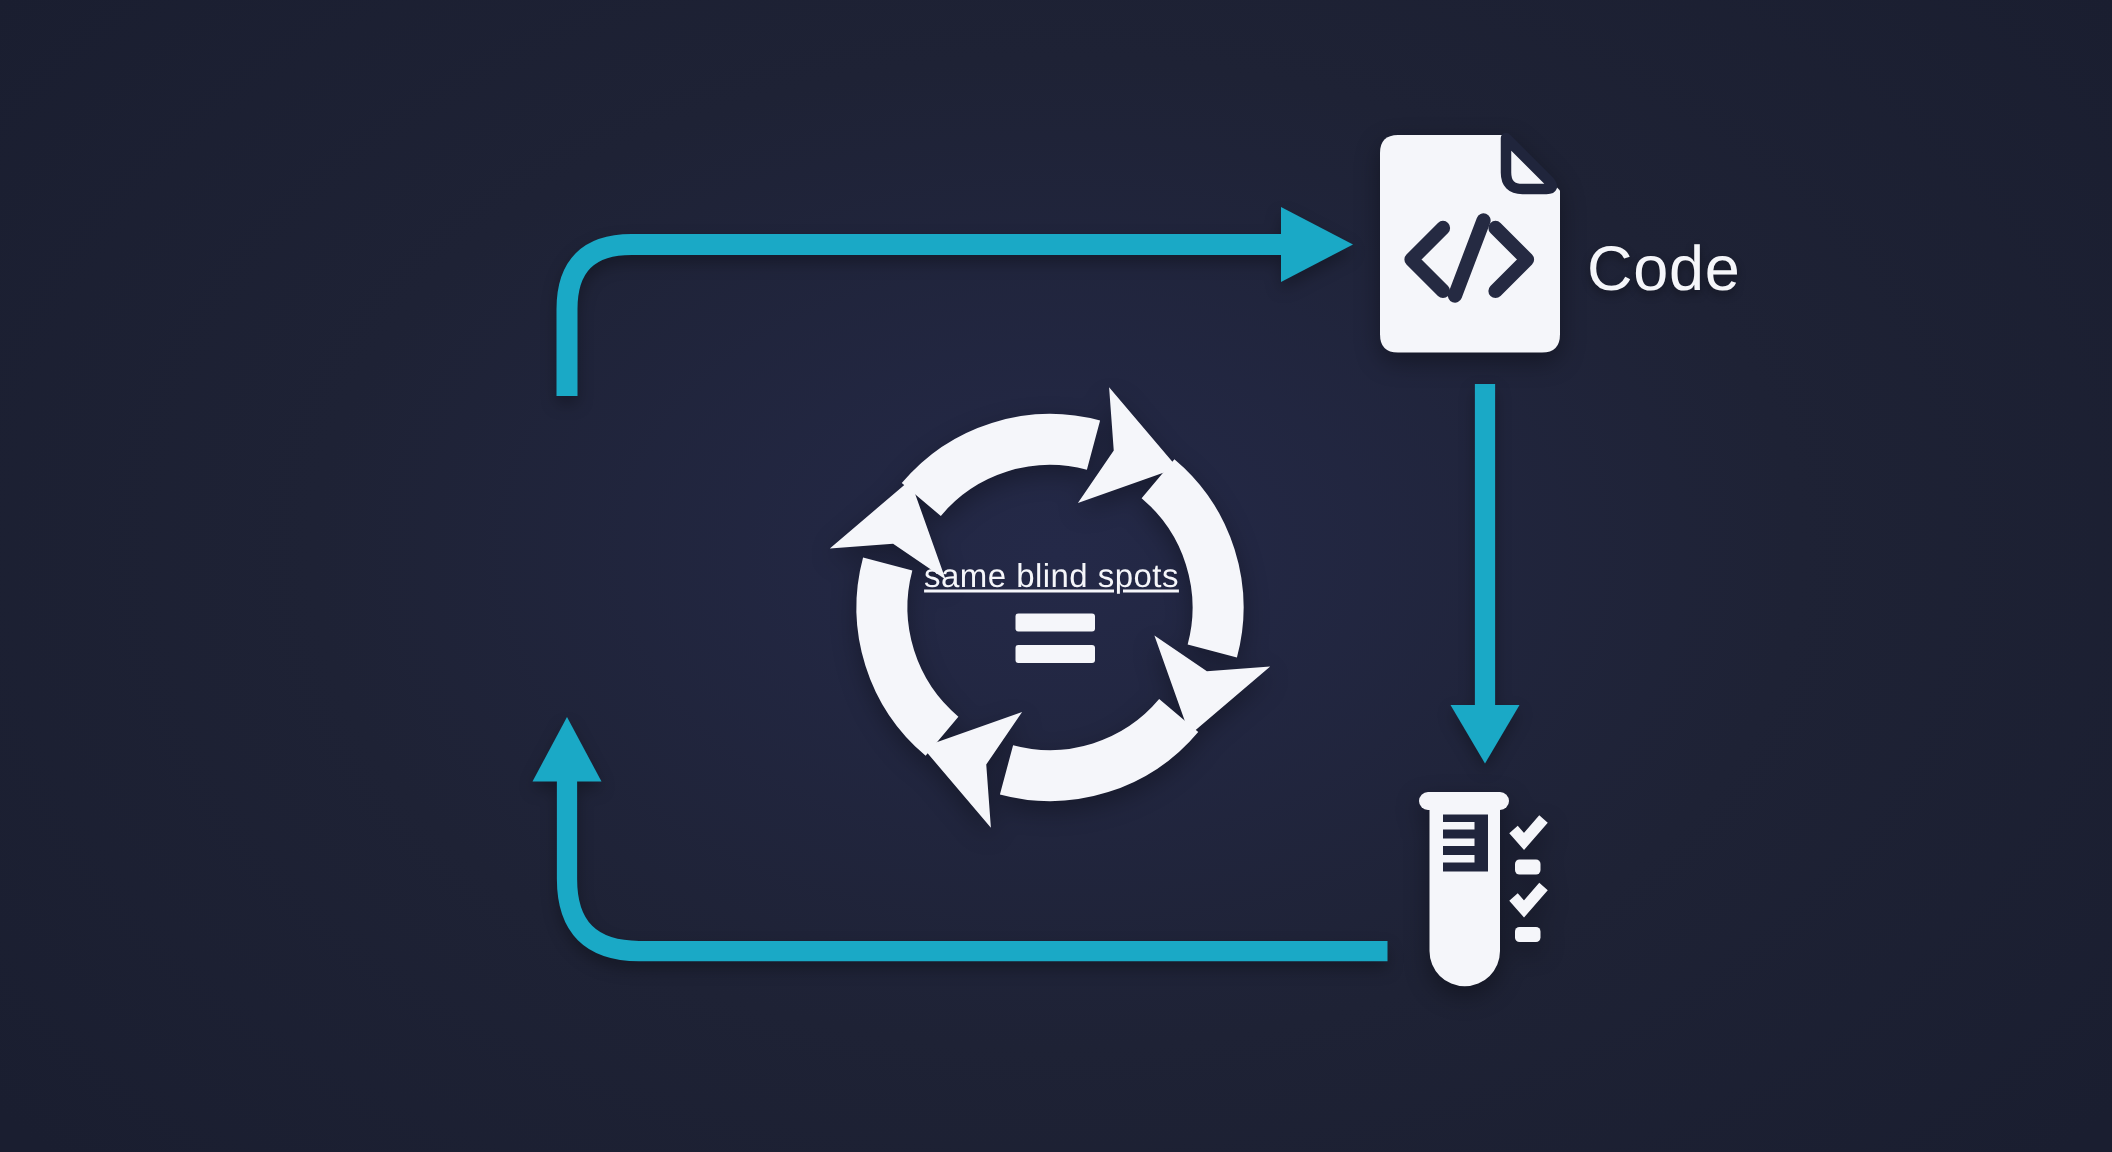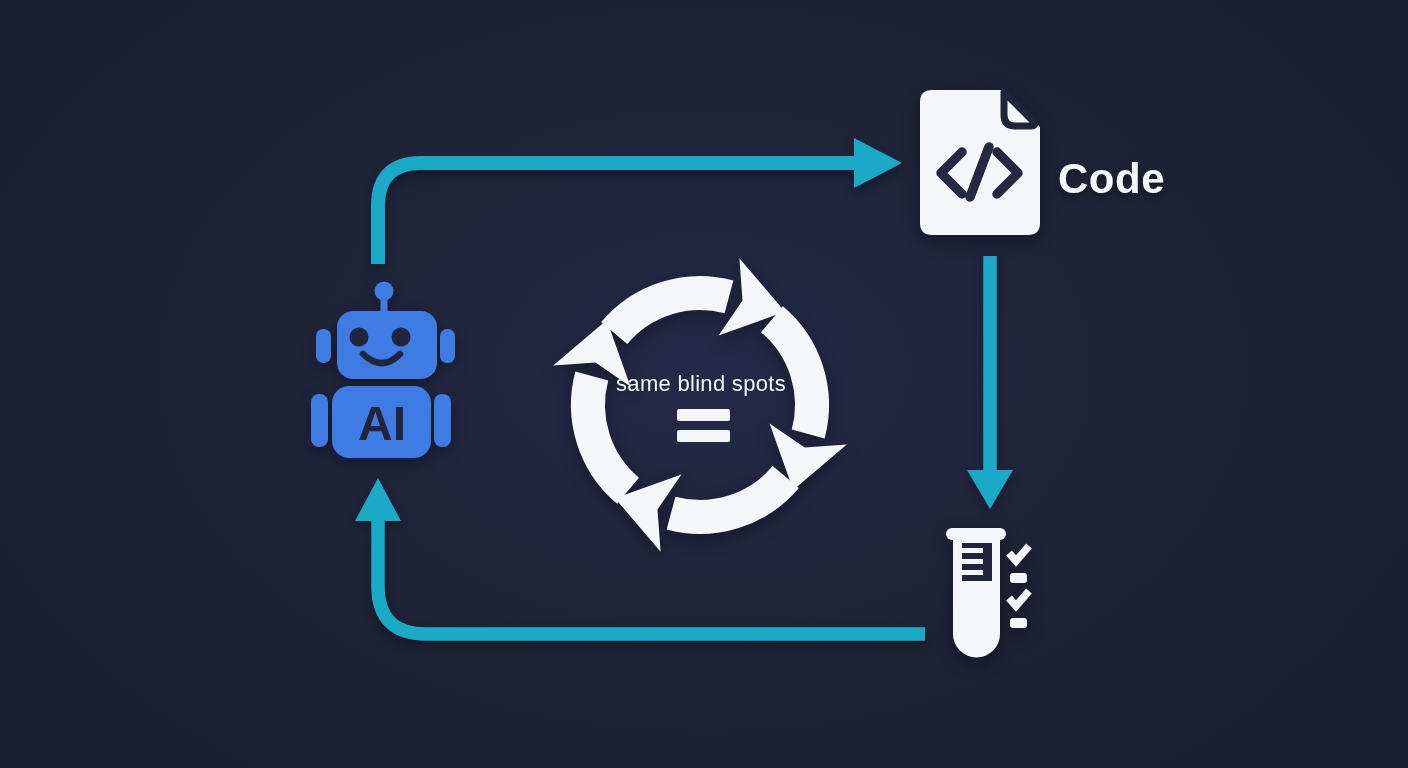--- a/index.html
+++ b/index.html
@@ -77,73 +77,52 @@
     <g>
       <path class="teal-line" d="M 990 256 L 990 472"></path>
       <polygon class="teal-fill" points="967,470 1013,470 990,509"></polygon>
     </g>
     <g>
       <path class="teal-line" d="M 925 634 L 426 634 Q 378 634 378 586 L 378 519"></path>
       <polygon class="teal-fill" points="355,521 401,521 378,478"></polygon>
     </g>
   </svg>
 
-  <div class="abs" style="left:300px; top:270px;">
-    <svg width="180" height="200" viewBox="0 0 180 200" style="filter: drop-shadow(0 5px 7px rgba(0,0,0,0.3));">
-
-      <circle class="blue-fill" cx="84" cy="21" r="9.5"></circle>
-      <rect class="blue-fill" x="80.5" y="26" width="7" height="17"></rect>
-
-      <rect class="blue-fill" x="16" y="59" width="15" height="34" rx="7"></rect>
-      <rect class="blue-fill" x="140" y="59" width="15" height="34" rx="7"></rect>
-
-      <rect class="blue-fill" x="37" y="41" width="100" height="68" rx="16"></rect>
-      <circle class="dark-fill" cx="59" cy="67" r="9.5"></circle>
-      <circle class="dark-fill" cx="101" cy="67" r="9.5"></circle>
-      <path class="dark-stroke" d="M 63 84 Q 82 102 100 84" stroke-width="6.5" stroke-linecap="round"></path>
-
-      <rect class="blue-fill" x="11" y="124" width="17" height="53" rx="8"></rect>
-      <rect class="blue-fill" x="134" y="124" width="17" height="53" rx="8"></rect>
-
-      <rect class="blue-fill" x="32" y="116" width="99" height="72" rx="17"></rect>
-      <text class="ai-text" x="82" y="170" text-anchor="middle">AI</text>
-    </svg>
-  </div>
 
   <svg class="abs" style="left:540px; top:245px; filter: drop-shadow(0 6px 8px rgba(0,0,0,0.3));" width="320" height="320" viewBox="0 0 320 320">
     <defs>
       <g id="cyc-arrow">
         <path d="M 74.2 88 A 112 112 0 0 1 189 51.8" fill="none" stroke="#f5f6fa" stroke-width="34"></path>
         <polygon fill="#f5f6fa" points="199.4,13.2 245,66.8 178.6,90.4 202.5,55.4"></polygon>
       </g>
     </defs>
     <use href="#cyc-arrow"></use>
     <use href="#cyc-arrow" transform="rotate(90 160 160)"></use>
     <use href="#cyc-arrow" transform="rotate(180 160 160)"></use>
     <use href="#cyc-arrow" transform="rotate(270 160 160)"></use>
   </svg>
 
-  <div class="abs center-caption" style="left:701px; top:371px;">same blind spots</div>
+  <div class="abs center-caption" style="left:701px; top:371px;text-decoration:underline;">same blind spots</div>
   <div class="abs" style="left:677px; top:409px; width:53px; height:33px;">
     <div class="equals-bar" style="top:0;"></div>
     <div class="equals-bar" style="top:21px;"></div>
   </div>
 
   <div class="abs" style="left:915px; top:85px;">
     <svg width="130" height="155" viewBox="0 0 130 155" style="filter: drop-shadow(0 6px 8px rgba(0,0,0,0.35));">
       <path class="white-fill" d="M 17 5 L 88 5 L 125 42 L 125 138 Q 125 150 113 150 L 17 150 Q 5 150 5 138 L 5 17 Q 5 5 17 5 Z"></path>
       <path d="M 89 7 L 118 36 Q 122 41 116 41 L 100 41 Q 89 41 89 30 Z" fill="none" stroke="#20253c" stroke-width="7" stroke-linejoin="round"></path>
       <g fill="none" stroke="#252a42" stroke-width="9.5" stroke-linecap="round" stroke-linejoin="round">
         <path d="M 47 67 L 26 88 L 47 109"></path>
         <path d="M 74 62 L 55 112"></path>
         <path d="M 82 67 L 103 88 L 82 109"></path>
       </g>
     </svg>
   </div>
-  <div class="abs node-label" style="left:1058px; top:155px;font-weight:bold;">Code</div>
+  <div class="abs node-label" style="left:1058px; top:155px;">Code</div>
 
   <div class="abs" style="left:935px; top:520px;">
     <svg width="100" height="145" viewBox="0 0 100 145" style="filter: drop-shadow(0 6px 8px rgba(0,0,0,0.35));">
 
       <rect class="white-fill" x="11" y="8" width="60" height="12" rx="6"></rect>
 
       <path class="white-fill" d="M 18 20 L 18 114 A 23.5 23.5 0 0 0 65 114 L 65 20 Z"></path>
 
       <rect class="dark-fill" x="27" y="23" width="30" height="38"></rect>
       <rect class="white-fill" x="27" y="28" width="21" height="5"></rect>

